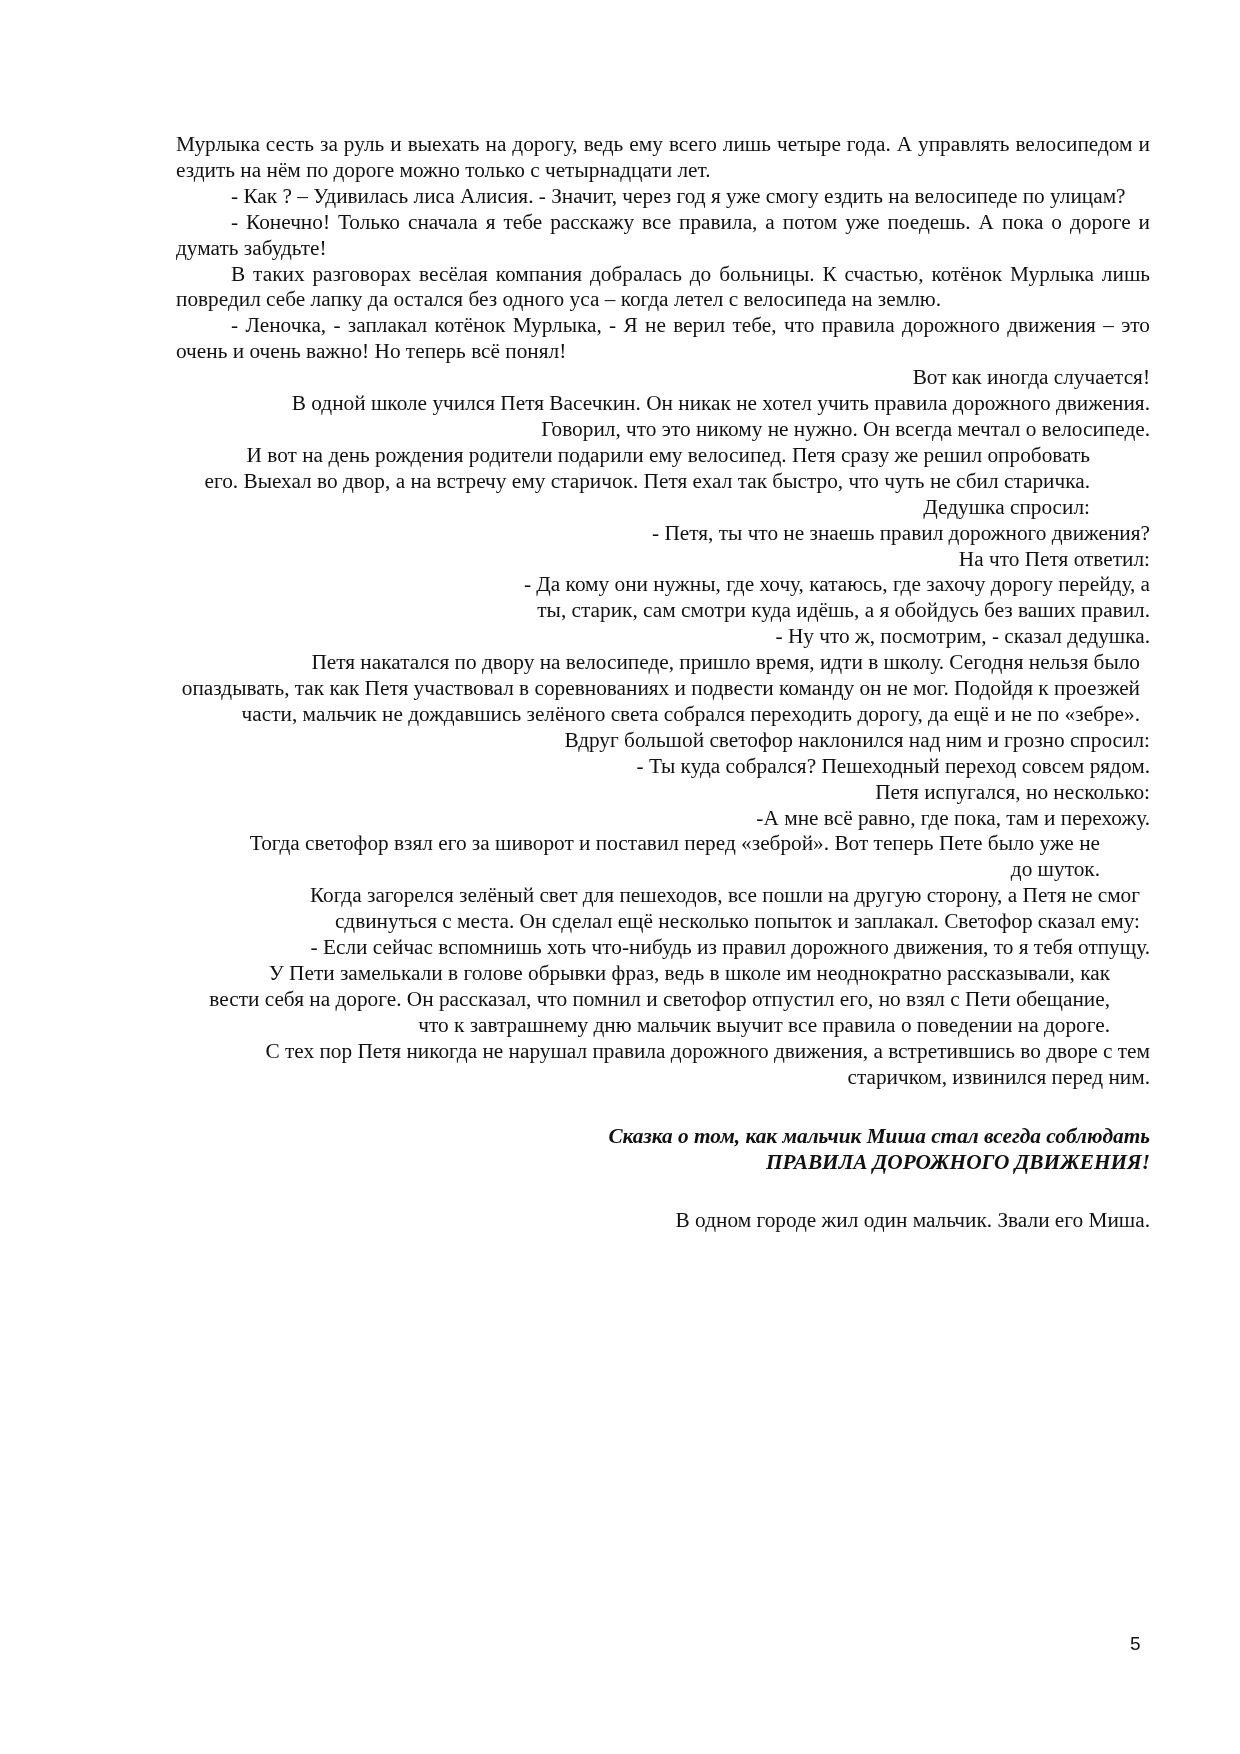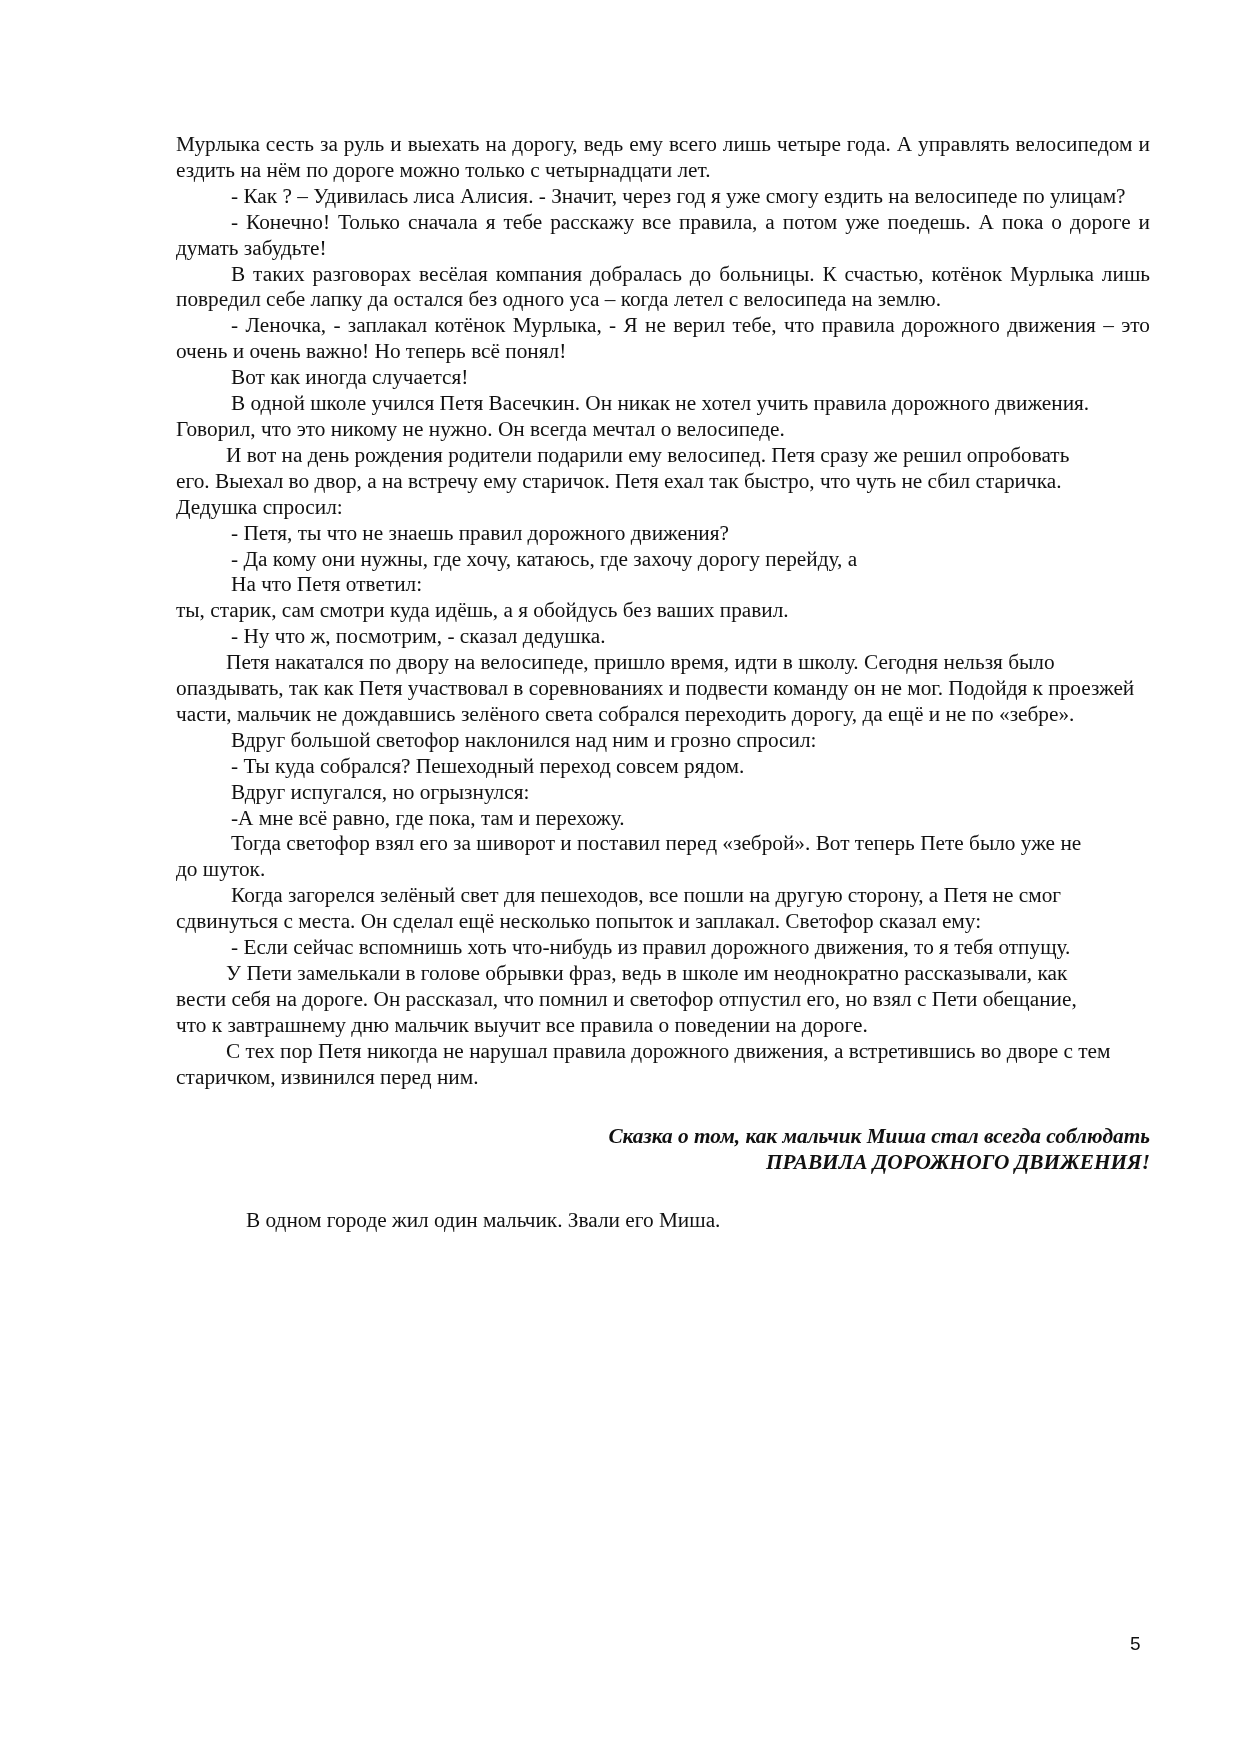--- a/index.html
+++ b/index.html
@@ -18,21 +18,21 @@
     .page {
       position: absolute;
       left: 176px;
       top: 132px;
       width: 974px;
     }
     .para {
       font-size: 21.3px;
       line-height: 25.9px;
       margin: 0;
-      text-align: left;
+      text-align: right;
     }
     .para.justify {
       text-align: justify;
     }
     .para.indent {
       text-indent: 55px;
     }
     .para.indent-small {
       text-indent: 50px;
     }
@@ -70,28 +70,28 @@
   <div>
     <p class="para justify" style="text-align-last:left;">Мурлыка сесть за руль и выехать на дорогу, ведь ему всего лишь четыре года. А управлять велосипедом и ездить на нём по дороге можно только с четырнадцати лет.</p>
     <p class="para justify indent">- Как ? – Удивилась лиса Алисия. - Значит, через год я уже смогу ездить на велосипеде по улицам?</p>
     <p class="para justify indent">- Конечно! Только сначала я тебе расскажу все правила, а потом уже поедешь. А пока о дороге и думать забудьте!</p>
     <p class="para justify indent">В таких разговорах весёлая компания добралась до больницы. К счастью, котёнок Мурлыка лишь повредил себе лапку да остался без одного уса – когда летел с велосипеда на землю.</p>
     <p class="para justify indent">- Леночка, - заплакал котёнок Мурлыка, - Я не верил тебе, что правила дорожного движения – это очень и очень важно! Но теперь всё понял!</p>
     <p class="para indent">Вот как иногда случается!</p>
     <p class="para indent">В одной школе учился Петя Васечкин. Он никак не хотел учить правила дорожного движения. Говорил, что это никому не нужно. Он всегда мечтал о велосипеде.</p>
     <p class="para indent-small" style="padding-right:60px;">И вот на день рождения родители подарили ему велосипед. Петя сразу же решил опробовать его. Выехал во двор, а на встречу ему старичок. Петя ехал так быстро, что чуть не сбил старичка. Дедушка спросил:</p>
     <p class="para indent">- Петя, ты что не знаешь правил дорожного движения?</p>
+    <p class="para indent">На что Петя ответил:</p>
     <p class="para indent">- Да кому они нужны, где хочу,  катаюсь, где захочу дорогу перейду, а</p>
-    <p class="para indent">На что Петя ответил:</p>
     <p class="para">ты, старик, сам  смотри куда идёшь, а я обойдусь без ваших правил.</p>
     <p class="para indent">- Ну что ж, посмотрим, - сказал дедушка.</p>
     <p class="para indent-small" style="padding-right:10px;">Петя накатался по двору на велосипеде,  пришло время,  идти в школу. Сегодня нельзя было опаздывать, так как Петя участвовал в соревнованиях и подвести команду он не мог. Подойдя к проезжей части, мальчик не дождавшись зелёного света собрался переходить дорогу, да ещё и не по «зебре».</p>
     <p class="para indent">Вдруг большой светофор наклонился над ним и грозно спросил:</p>
     <p class="para indent">- Ты куда собрался? Пешеходный переход совсем рядом.</p>
-    <p class="para indent">Вдруг испугался, но огрызнулся:</p>
+    <p class="para indent">Петя испугался, но несколько:</p>
     <p class="para indent">-А мне всё равно, где пока, там и перехожу.</p>
     <p class="para indent" style="padding-right:50px;">Тогда светофор взял его за шиворот и поставил  перед «зеброй». Вот  теперь Пете было уже не до шуток.</p>
     <p class="para indent" style="padding-right:10px;">Когда загорелся зелёный свет для пешеходов, все пошли на другую сторону, а Петя не смог сдвинуться с места. Он сделал ещё несколько попыток и заплакал. Светофор сказал ему:</p>
     <p class="para indent">- Если сейчас вспомнишь хоть что-нибудь  из правил дорожного движения, то я тебя отпущу.</p>
     <p class="para indent-small" style="padding-right:40px;">У Пети замелькали в голове обрывки фраз, ведь в школе им неоднократно рассказывали, как вести себя на дороге. Он рассказал, что помнил и светофор отпустил его, но  взял с Пети обещание, что к завтрашнему дню мальчик выучит все правила о поведении на дороге.</p>
     <p class="para indent-small">С тех пор Петя никогда не нарушал правила дорожного движения, а встретившись во дворе с тем старичком, извинился перед ним.</p>
   </div>
 
   <div class="title-block">
     <span class="title-line">Сказка о том, как мальчик Миша стал всегда соблюдать</span>

